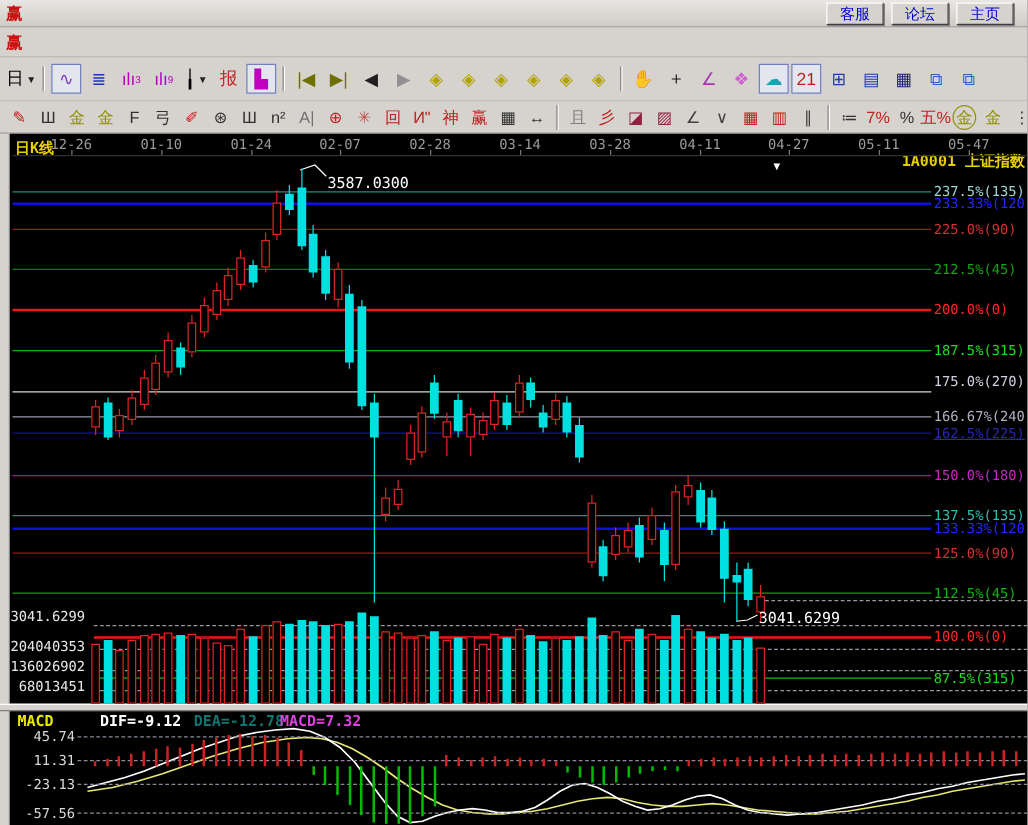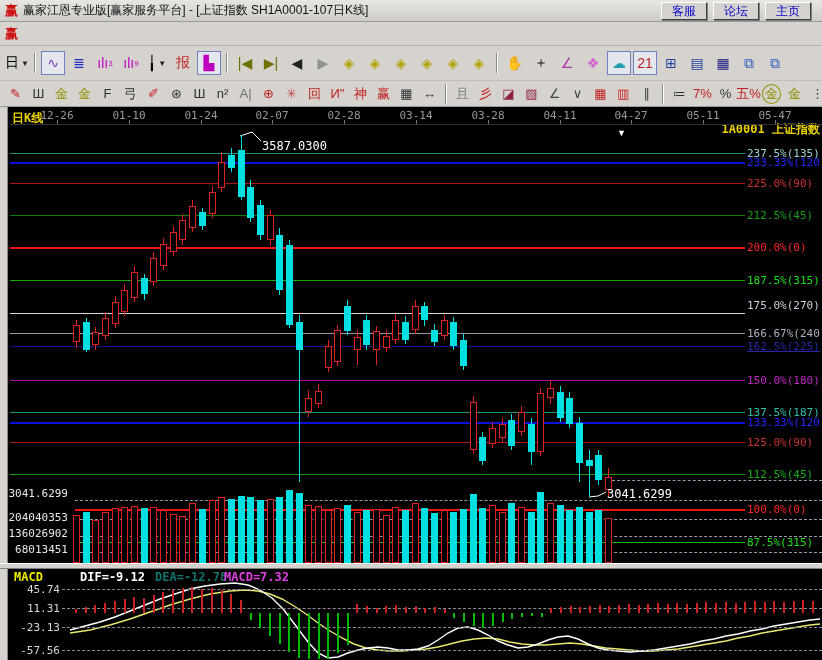--- a/index.html
+++ b/index.html
@@ -69,21 +69,20 @@
   .macd-bar { position:absolute; width:2px; }
 
   #overlay { position:absolute; left:0; top:0; width:822px; height:660px; pointer-events:none; }
 </style>
 </head>
 <body>
 <div id="app">
 
   <div id="titlebar">
     <span class="logo">赢</span>
-    <span id="title-text">赢家江恩专业版[赢家服务平台] - [上证指数  SH1A0001-107日K线]</span>
   </div>
   <div id="titlebar-buttons"></div>
 
   <div id="menubar">
     <span class="logo">赢</span>
   </div>
 
   <div id="toolbar1" class="toolbar">
       <div class="tbbtn">
         <span style="color: rgb(0, 0, 0);">日</span>
@@ -332,21 +331,21 @@
       <div class="gann-label" style="top: 274px; color: rgb(25, 224, 25); z-index: 3;">187.5%(315)</div>
       <div class="gann-line" style="left: 10px; top: 313px; width: 735px; height: 1px; background: rgb(216, 216, 216); z-index: 1;"></div>
       <div class="gann-label" style="top: 299px; color: rgb(208, 208, 224); z-index: 3; text-align: right;">175.0%(270)</div>
       <div class="gann-line" style="left: 10px; top: 333px; width: 735px; height: 1px; background: rgb(152, 152, 168); z-index: 1;"></div>
       <div class="gann-label" style="top: 327px; color: rgb(176, 176, 192); z-index: 3;">166.67%(240)</div>
       <div class="gann-line" style="left: 10px; top: 346px; width: 735px; height: 1px; background: rgb(21, 21, 144); z-index: 1;"></div>
       <div class="gann-label" style="top: 340px; color: rgb(40, 40, 168); z-index: 3; text-decoration: underline;">162.5%(225)</div>
       <div class="gann-line" style="left: 10px; top: 380px; width: 735px; height: 1px; background: rgb(168, 16, 168); z-index: 1;"></div>
       <div class="gann-label" style="top: 374px; color: rgb(196, 40, 196); z-index: 3;">150.0%(180)</div>
       <div class="gann-line" style="left: 10px; top: 412px; width: 735px; height: 1px; background: rgb(31, 144, 128); z-index: 1;"></div>
-      <div class="gann-label" style="top: 406px; color: rgb(48, 191, 174); z-index: 3;">137.5%(187)</div>
+      <div class="gann-label" style="top: 406px; color: rgb(48, 191, 174); z-index: 3;">137.5%(135)</div>
       <div class="gann-line" style="left: 10px; top: 422px; width: 735px; height: 2px; background: rgb(16, 16, 221); z-index: 1;"></div>
       <div class="gann-label" style="top: 416px; color: rgb(37, 37, 255); z-index: 3;">133.33%(120)</div>
       <div class="gann-line" style="left: 10px; top: 442px; width: 735px; height: 1px; background: rgb(170, 21, 21); z-index: 1;"></div>
       <div class="gann-label" style="top: 436px; color: rgb(204, 51, 51); z-index: 3;">125.0%(90)</div>
       <div class="gann-line" style="left: 10px; top: 474px; width: 735px; height: 1px; background: rgb(13, 157, 13); z-index: 1;"></div>
       <div class="gann-label" style="top: 468px; color: rgb(21, 176, 21); z-index: 3;">112.5%(45)</div>
       <div class="gann-line" style="left: 75px; top: 509px; width: 670px; height: 2px; background: rgb(238, 21, 21); z-index: 1;"></div>
       <div class="gann-label" style="top: 503px; color: rgb(255, 37, 37); z-index: 3;">100.0%(0)</div>
       <div class="gann-line" style="left: 75px; top: 542px; width: 670px; height: 1px; background: rgb(15, 191, 15); z-index: 1;"></div>
       <div class="gann-label" style="top: 536px; color: rgb(25, 224, 25); z-index: 3;">87.5%(315)</div>

